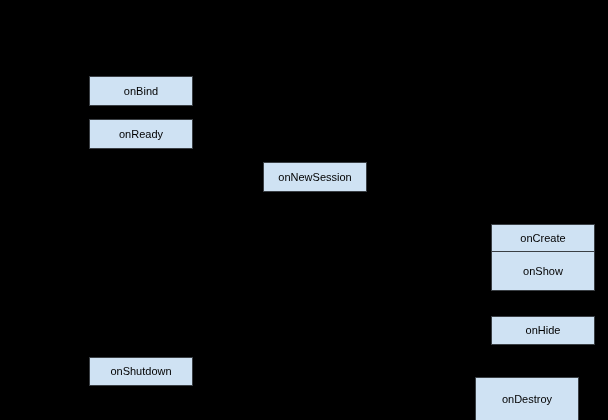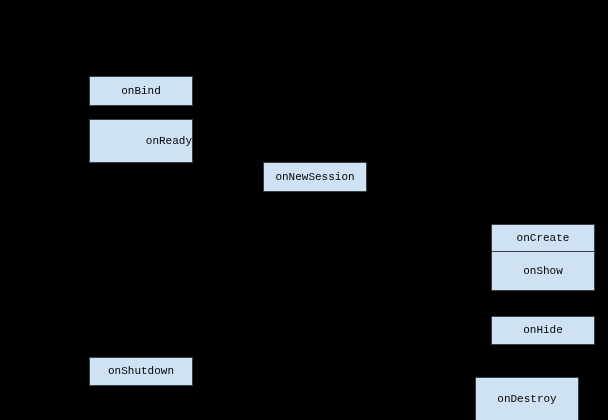--- a/index.html
+++ b/index.html
@@ -15,35 +15,35 @@
   .node {
     position: absolute;
     box-sizing: border-box;
     background: var(--node-fill, #cfe2f3);
     border: 1px solid var(--node-border, #3a3f44);
     display: flex;
     align-items: center;
     justify-content: center;
   }
   .node span {
-    font-family: Liberation Mono, monospace;
+    font-family: Liberation Sans, sans-serif;
     font-size: 11px;
     line-height: 1;
     color: var(--node-text, #000000);
     white-space: nowrap;
   }
 </style>
 </head>
 <body>
 
 <div id="diagram-canvas" style="width: 608px; height: 420px;">
     <div class="node" style="left: 89px; top: 76px; width: 104px; height: 30px;">
       <span>onBind</span>
     </div>
-    <div class="node" style="left: 89px; top: 119px; width: 104px; height: 44px; justify-content: flex-end;">
+    <div class="node" style="left: 89px; top: 119px; width: 104px; height: 30px;">
       <span>onReady</span>
     </div>
     <div class="node" style="left: 263px; top: 162px; width: 104px; height: 30px;">
       <span>onNewSession</span>
     </div>
     <div class="node" style="left: 491px; top: 204px; width: 104px; height: 29px; margin-top: 20px;">
       <span>onCreate</span>
     </div>
     <div class="node" style="left: 491px; top: 251px; width: 104px; height: 40px;">
       <span>onShow</span>

